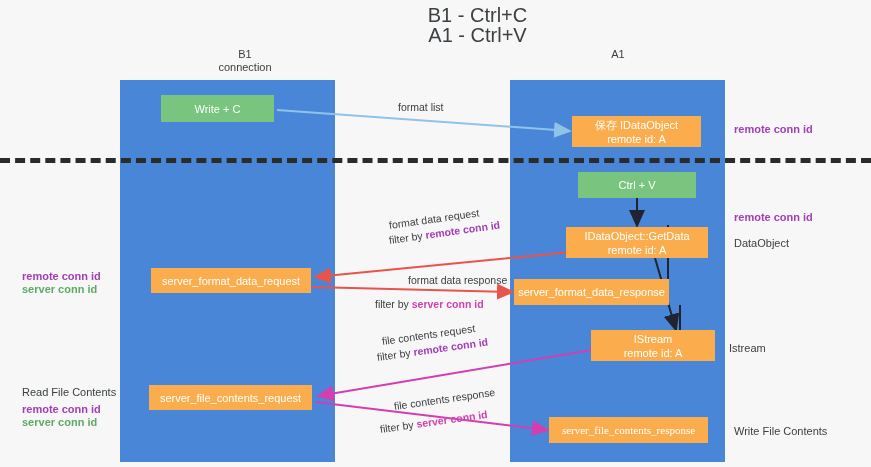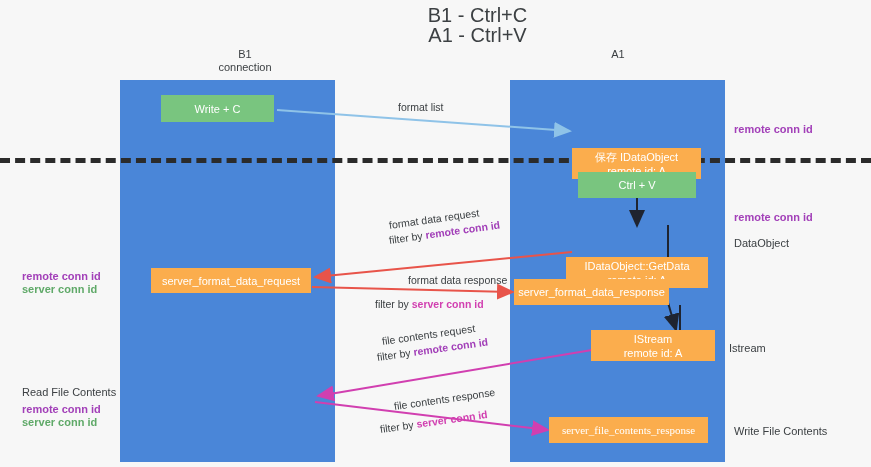--- a/index.html
+++ b/index.html
@@ -109,47 +109,50 @@
 
     <line x1="315" y1="402" x2="548" y2="430" stroke="#d13fb0" stroke-width="2" marker-end="url(#ah-magenta)"></line>
   </svg>
 
   <div class="divider"></div>
 
   <div class="box green" style="left:161px;top:95px;width:113px;height:27px;">
     <div>Write + C</div>
   </div>
 
-  <div class="box orange" style="left:572px;top:116px;width:129px;height:31px;margin-top:32px;">
+  <div class="box orange" style="left:572px;top:116px;width:129px;height:31px;">
     <div>保存 IDataObject</div>
     <div>remote id: A</div>
   </div>
 
   <div class="box green" style="left:578px;top:172px;width:118px;height:26px;">
     <div>Ctrl + V</div>
   </div>
 
-  <div class="box orange" style="left:566px;top:227px;width:142px;height:31px;margin-top:30px;">
+  <div class="box orange" style="left:566px;top:227px;width:142px;height:31px;">
     <div>IDataObject::GetData</div>
     <div>remote id: A</div>
   </div>
 
   <div class="box orange" style="left:514px;top:279px;width:155px;height:26px;">
     <div>server_format_data_response</div>
   </div>
 
   <div class="box orange" style="left:151px;top:268px;width:160px;height:25px;">
     <div>server_format_data_request</div>
   </div>
 
   <div class="box orange" style="left:591px;top:330px;width:124px;height:31px;">
     <div>IStream</div>
     <div>remote id: A</div>
   </div>
 
+  <div class="box orange" style="left:149px;top:385px;width:163px;height:25px;">
+    <div>server_file_contents_request</div>
+  </div>
 
   <div class="box orange" style="left:549px;top:417px;width:159px;height:26px;font-family:Liberation Serif, serif;">
     <div>server_file_contents_response</div>
   </div>
 
   <div class="arrow-label" style="left:398px;top:101px;">format list</div>
 
   <div class="arrow-label rot-up-8" style="left:389px;top:219px;">format data request</div>
   <div class="arrow-label rot-up-8" style="left:389px;top:234px;">
     <span>filter by </span><span class="hl-purple">remote conn id</span>

